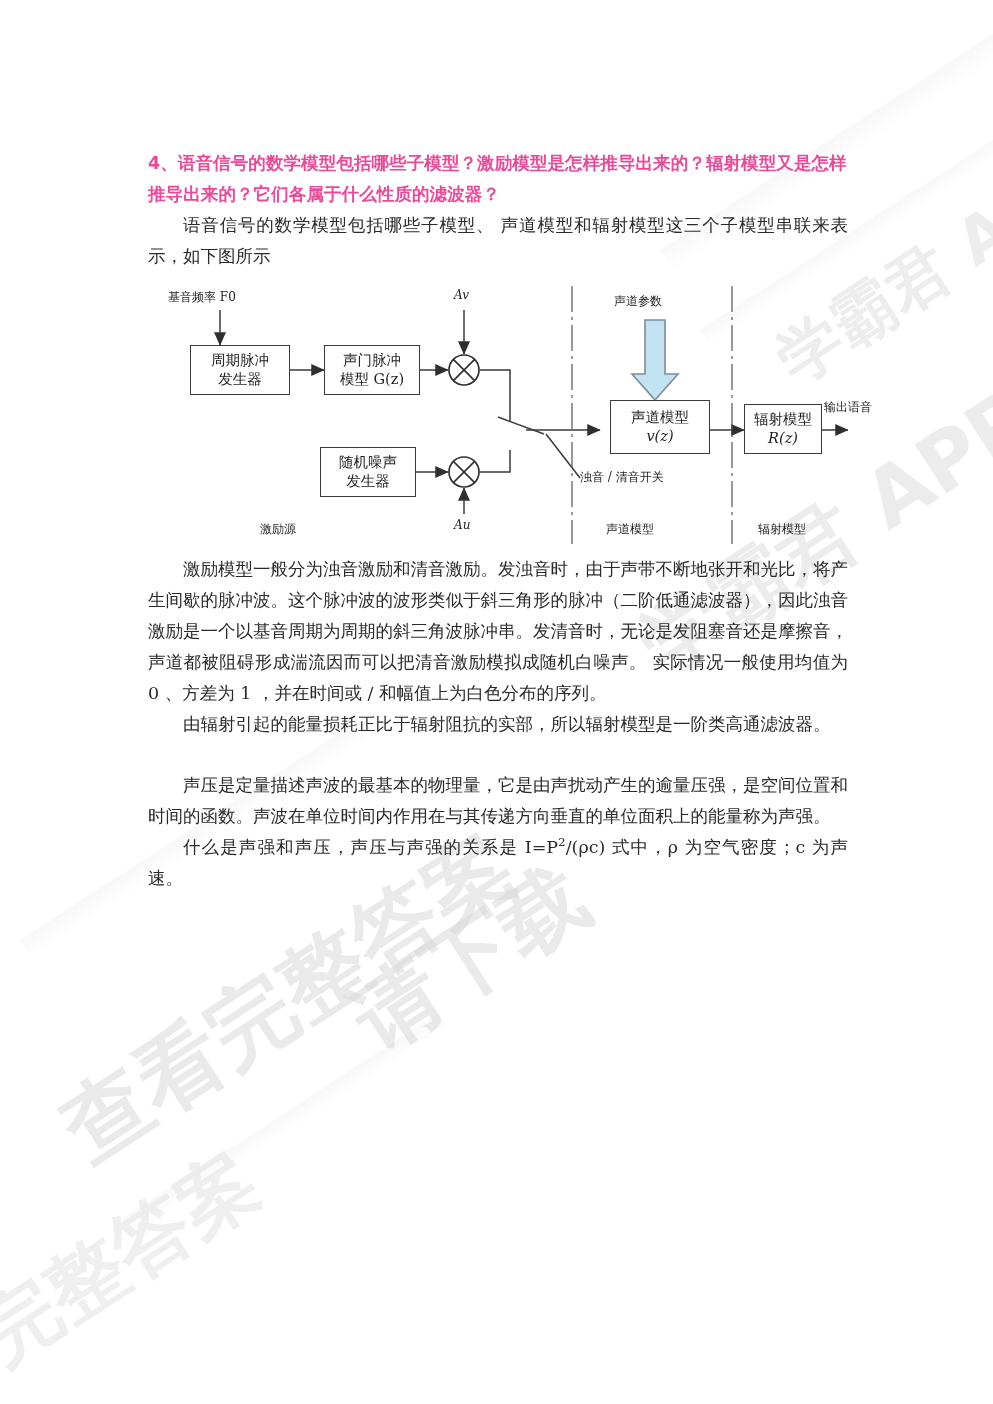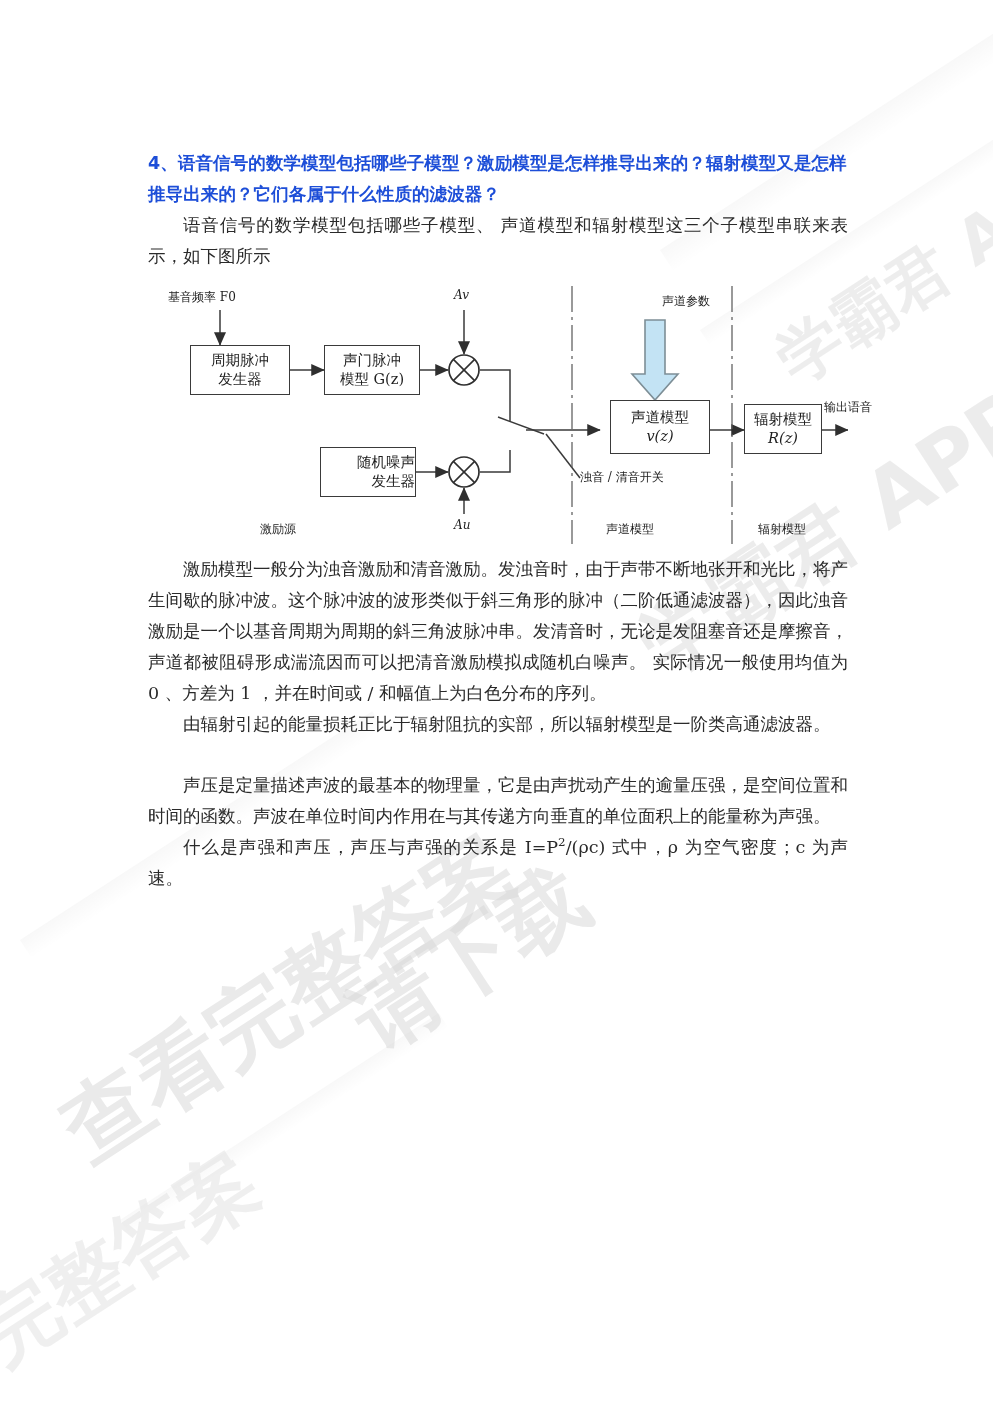--- a/index.html
+++ b/index.html
@@ -63,21 +63,21 @@
     width: 700px;
   }
 
   h2.qhead {
     font-family: "DejaVu Sans", "Liberation Sans", sans-serif;
     font-weight: bold;
     font-size: 17.5px;
     line-height: 31px;
     margin: 0;
     letter-spacing: 0.1px;
-    color: #1d4ed8;
+    color: #ec4899;
   }
   p.body {
     margin: 0;
     font-size: 17.5px;
     line-height: 31px;
     text-indent: 2em;
     text-align: justify;
     color: #2a2a2a;
   }
   .sec-gap2 { height: 30px; }
@@ -204,21 +204,21 @@
       <div class="dbox" style="left:42px; top:63px; width:100px; height:50px;">
         <span>周期脉冲</span>
         <span>发生器</span>
       </div>
 
       <div class="dbox" style="left:176px; top:63px; width:96px; height:50px;">
         <span>声门脉冲</span>
         <span>模型 G(z)</span>
       </div>
 
-      <div class="dbox" style="left:172px; top:165px; width:96px; height:50px;align-items:flex-end;">
+      <div class="dbox" style="left:172px; top:165px; width:96px; height:50px;">
         <span>随机噪声</span>
         <span>发生器</span>
       </div>
 
       <div class="dbox" style="left:462px; top:118px; width:100px; height:54px;">
         <span>声道模型</span>
         <span class="ital">v(z)</span>
       </div>
 
       <div class="dbox" style="left:596px; top:122px; width:78px; height:50px;">
@@ -231,21 +231,21 @@
       </div>
 
       <div class="dlabel" style="left:306px; top:4px;">
         <span class="ital">Av</span>
       </div>
 
       <div class="dlabel" style="left:306px; top:234px;">
         <span class="ital">Au</span>
       </div>
 
-      <div class="dlabel" style="left:466px; top:10px;margin-left:48px;">
+      <div class="dlabel" style="left:466px; top:10px;">
         <span>声道参数</span>
       </div>
 
       <div class="dlabel" style="left:432px; top:186px;">
         <span>浊音 / 清音开关</span>
       </div>
 
       <div class="dlabel" style="left:676px; top:116px;">
         <span>输出语音</span>
       </div>

